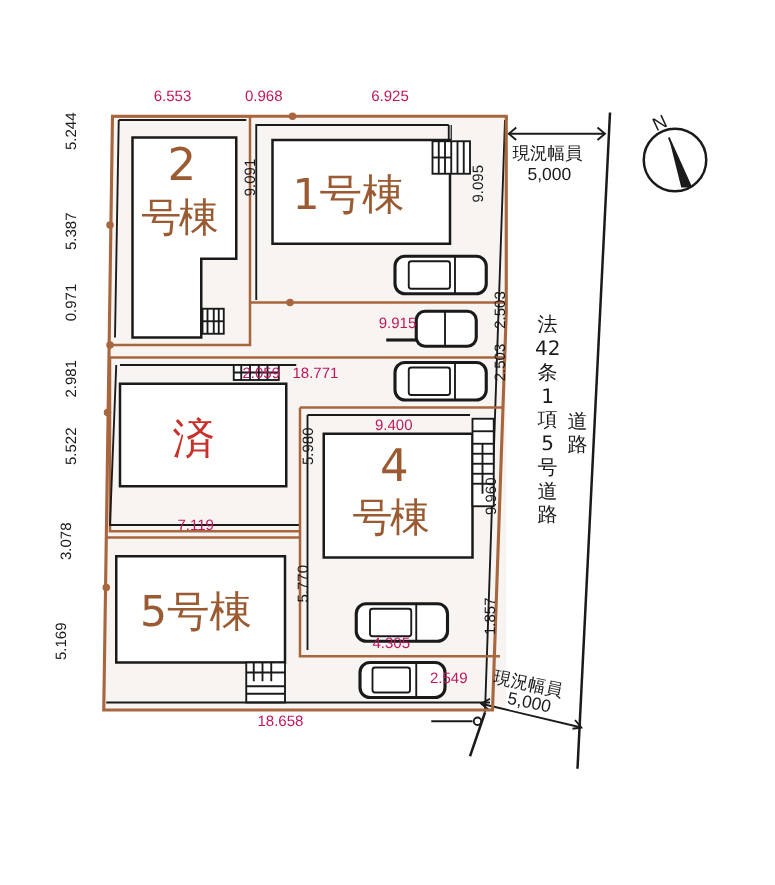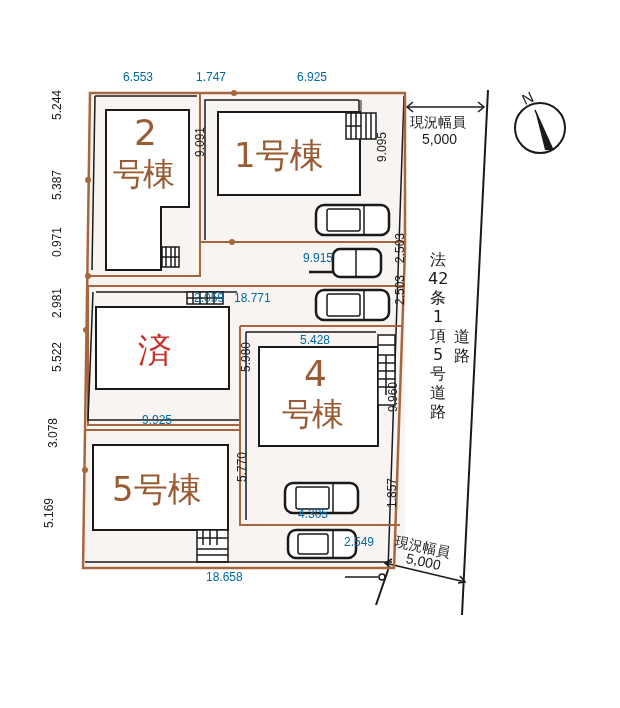--- a/index.html
+++ b/index.html
@@ -170,27 +170,27 @@
     <div>号</div>
     <div>道</div>
     <div>路</div>
   </div>
   <div style="position:absolute;left:452px;top:327px;width:20px;font-size:16px;line-height:19px;color:#1a1a1a;text-align:center;">
     <div>道</div>
     <div>路</div>
   </div>
 
   <div class="d" style="position:absolute;left:123px;top:70px;">6.553</div>
-  <div class="d" style="position:absolute;left:196px;top:70px;">1.747</div>
+  <div class="d" style="position:absolute;left:196px;top:70px;">0.968</div>
   <div class="d" style="position:absolute;left:297px;top:70px;">6.925</div>
   <div class="d" style="position:absolute;left:194px;top:251px;margin-top:40px;">2.059</div>
   <div class="d" style="position:absolute;left:303px;top:251px;">9.915</div>
   <div class="d" style="position:absolute;left:234px;top:291px;">18.771</div>
-  <div class="d" style="position:absolute;left:300px;top:333px;">5.428</div>
-  <div class="d" style="position:absolute;left:142px;top:413px;">9.925</div>
+  <div class="d" style="position:absolute;left:300px;top:333px;">9.400</div>
+  <div class="d" style="position:absolute;left:142px;top:413px;">7.119</div>
   <div class="d" style="position:absolute;left:298px;top:507px;">4.305</div>
   <div class="d" style="position:absolute;left:344px;top:535px;">2.549</div>
   <div class="d" style="position:absolute;left:206px;top:570px;">18.658</div>
 
   <div class="dv" style="left:50px;top:120px;">5.244</div>
   <div class="dv" style="left:50px;top:200px;">5.387</div>
   <div class="dv" style="left:50px;top:257px;">0.971</div>
   <div class="dv" style="left:50px;top:318px;">2.981</div>
   <div class="dv" style="left:50px;top:372px;">5.522</div>
   <div class="dv" style="left:46px;top:448px;">3.078</div>
@@ -199,16 +199,16 @@
   <div class="dv" style="left:375px;top:162px;">9.095</div>
   <div class="dv" style="left:393px;top:263px;">2.503</div>
   <div class="dv" style="left:393px;top:305px;">2.503</div>
   <div class="dv" style="left:239px;top:372px;">5.980</div>
   <div class="dv" style="left:386px;top:412px;">9.960</div>
   <div class="dv" style="left:235px;top:482px;">5.770</div>
   <div class="dv" style="left:385px;top:508px;">1.857</div>
 </div>
 
 <style>
-  .d { font-family:"Liberation Sans", sans-serif; font-size:12px; color:#0369a1; }
+  .d { font-family:"Liberation Sans", sans-serif; font-size:12px; color:#be185d; }
   .dv { position:absolute; font-family:"Liberation Sans", sans-serif; font-size:12px; color:#1a1a1a;
         transform:rotate(-90deg); transform-origin:left top; width:40px; }
 </style>
 
 </body></html>

